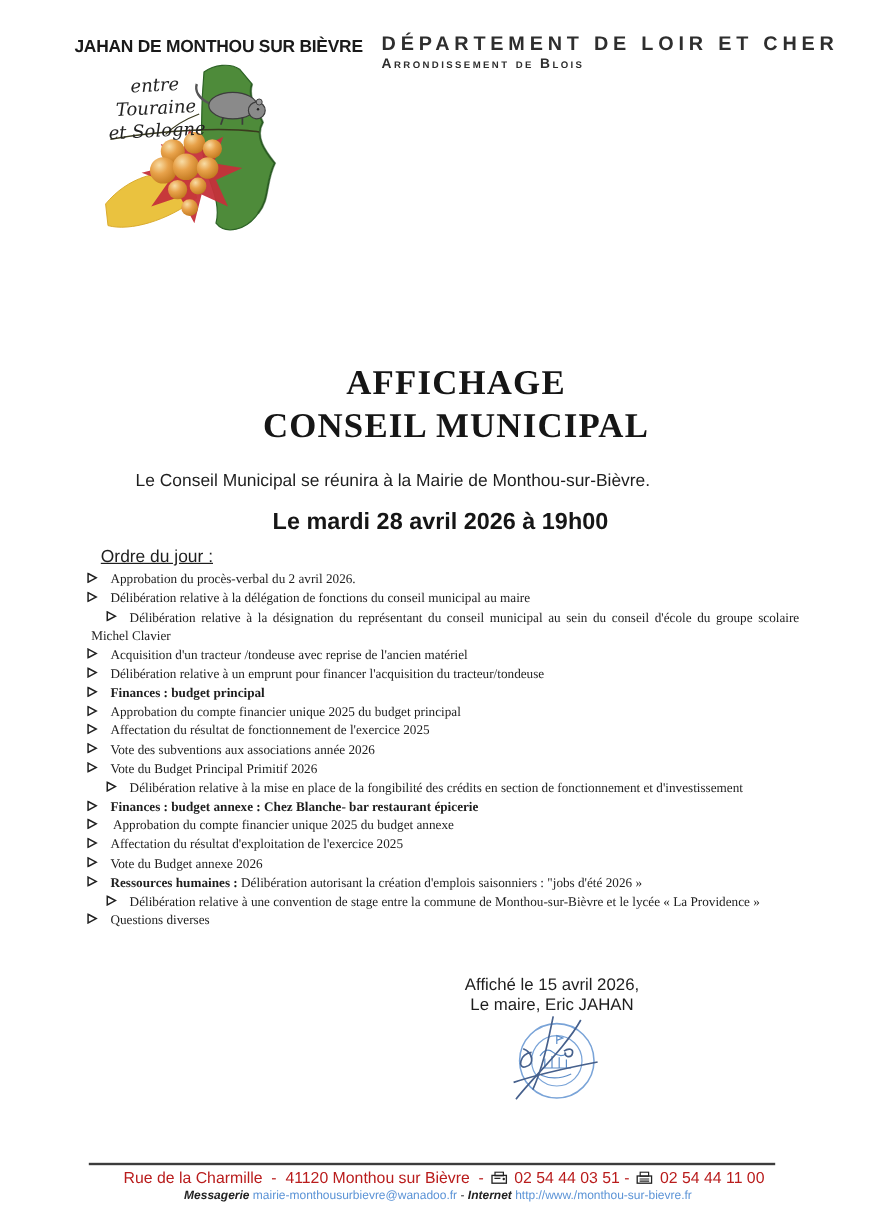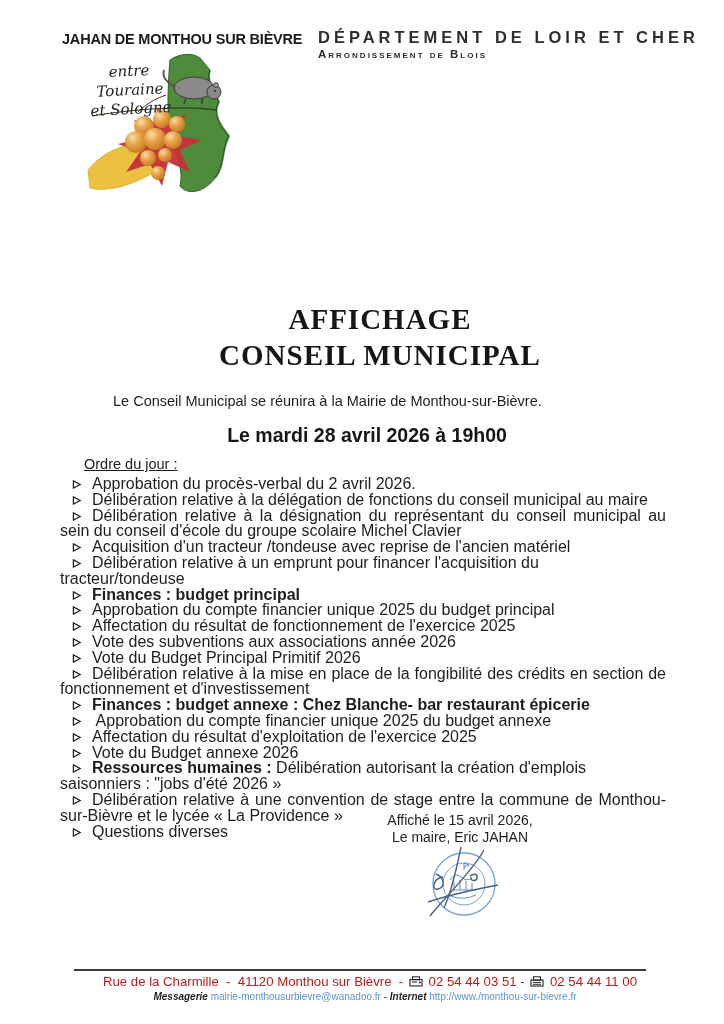--- a/index.html
+++ b/index.html
@@ -22,23 +22,23 @@
                font-family:"Liberation Serif",serif;font-weight:700;font-size:29px;
                letter-spacing:1px;line-height:36px;color:#161616;}
 
   .intro{position:absolute;left:113px;top:393px;font-size:14.5px;}
   .meet-date{position:absolute;left:5px;top:424px;width:724px;text-align:center;
              font-size:19.5px;font-weight:700;color:#161616;}
   .agenda-head{position:absolute;left:84px;top:456px;font-size:14.5px;text-decoration:underline;}
 
   
   .agenda{position:absolute;left:60px;top:476px;width:606px;margin:0;padding:0;
-          list-style:none;font-size:16px;line-height:15.8px;}
+          list-style:none;font-size:11px;line-height:15.8px;font-family:Liberation Serif, serif;}
   .agenda li{margin:0;padding:0;}
-  .agenda li.justify{text-align:justify;}
+  .agenda li.justify{text-align:justify;margin-left:16px;}
   .blt{display:inline-block;width:10px;height:9px;margin-left:12px;margin-right:10px;}
   .lead{font-weight:700;}
 
   
   .sig{position:absolute;left:370px;top:812px;width:180px;text-align:center;
        font-size:14px;line-height:17px;}
   .stamp{position:absolute;left:424px;top:846px;}
 
   
   .f-rule{position:absolute;left:74px;top:969px;width:572px;height:2px;background:#3c3c3c;}

